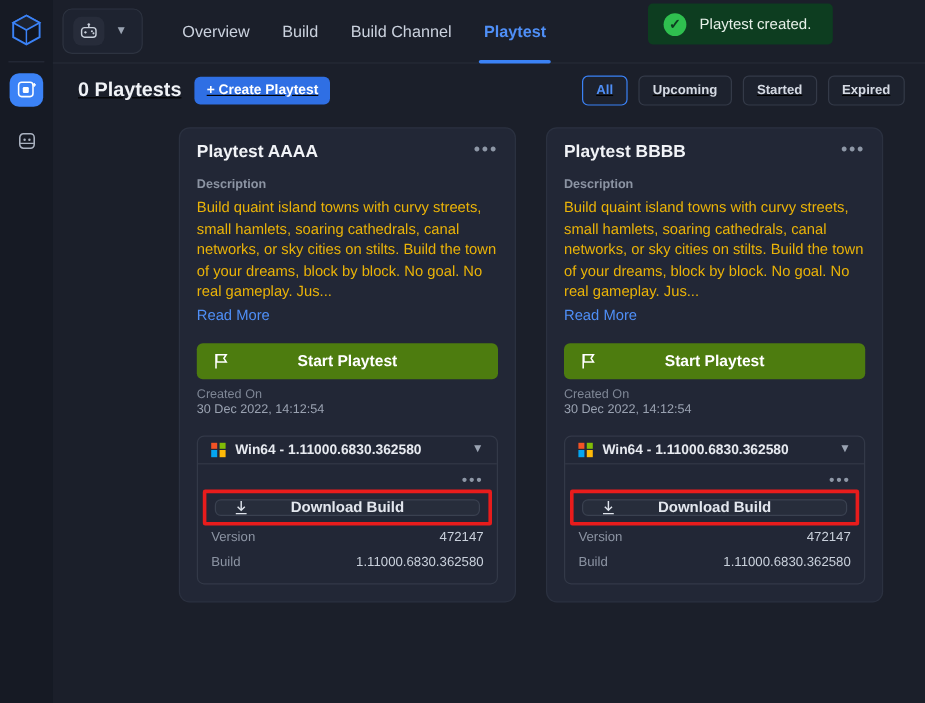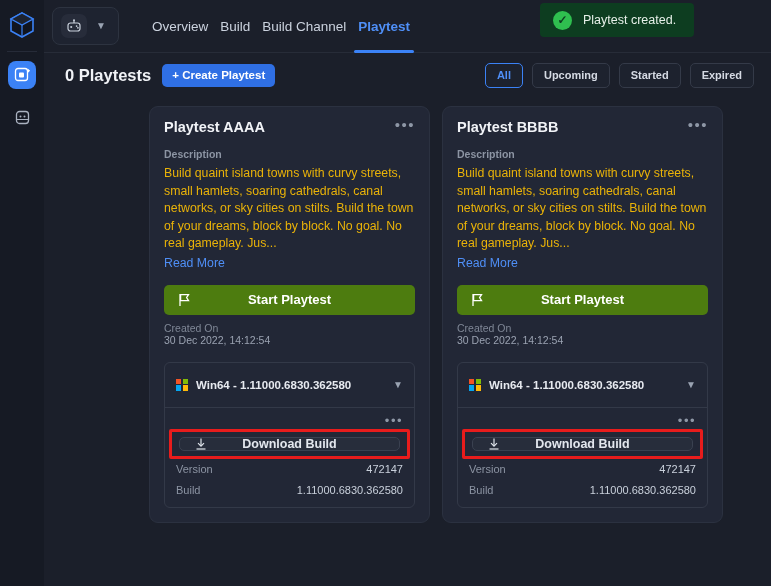--- a/index.html
+++ b/index.html
@@ -41,21 +41,21 @@
     border: 1px solid #2d3340; border-radius: 8px;
     background: #1e2330;
   }
   .game-ico {
     width: 26px; height: 24px; border-radius: 7px;
     background: #272c3a; display: flex; align-items: center; justify-content: center;
   }
   .game-name { color: #e8eaef; font-size: 14.5px; font-weight: bold; letter-spacing:.2px; }
   .chev { color: #9aa3b2; font-size: 10px; line-height: 1; }
 
-  .tabs { display: flex; align-items: center; gap: 12px; margin-left: 33px; height: 53px; }
+  .tabs { display: flex; align-items: center; gap: 27px; margin-left: 33px; height: 53px; }
   .tab {
     color: #cbd2de; font-size: 13.5px; height: 53px;
     display: flex; align-items: center; position: relative;
   }
   .tab.active { color: #4f8ff7; font-weight: bold; }
   .tab.active::after {
     content: ""; position: absolute; left: -4px; right: -4px; bottom: 0;
     height: 3px; background: #3b82f6; border-radius: 2px;
   }
 
@@ -70,37 +70,38 @@
     width: 19px; height: 19px; border-radius: 50%;
     background: #2fbf4f; display:flex; align-items:center; justify-content:center;
     color:#0d3d20; font-size: 12px; font-weight: bold;
   }
   .toast-txt { color: #e7f0e9; font-size: 12.5px; }
 
   
   .toolbar {
     height: 45px; display: flex; align-items: center;
     padding: 0 17px 0 21px;
+    text-decoration: underline;
   }
   .count { color: #f0f2f6; font-size: 16.5px; font-weight: bold; }
   .create-btn {
     margin-left: 11px; background: #2f6fe4; color: #fff;
     font-size: 11.5px; font-weight: bold; border-radius: 5px;
     padding: 6px 10px; border: none; line-height: 1;
   }
   .filters { margin-left: auto; display: flex; gap: 9px; }
   .filter {
     font-size: 11px; font-weight: bold; color: #d5dae3;
     border: 1px solid #343a48; border-radius: 5px;
     padding: 5px 11px; background: #1d222e; line-height: 1.15;
   }
   .filter.active { color: #4f8ff7; border-color: #3b82f6; }
 
   
-  .cards { display: flex; gap: 12px; padding: 8px 0 0 105px; }
+  .cards { display: flex; gap: 25px; padding: 8px 0 0 105px; }
   .card {
     width: 281px; background: #222736;
     border: 1px solid #2b3140; border-radius: 9px;
     padding: 12px 14px 14px 14px;
   }
   .card-head { display: flex; align-items: flex-start; justify-content: space-between; }
   .card-title { color: #f1f3f7; font-size: 14.5px; font-weight: bold; }
   .dots { color: #8e97a6; font-size: 15px; letter-spacing: 1.5px; line-height: .8; }
   .desc-label { color: #8c94a3; font-size: 10.5px; font-weight: bold; margin-top: 13px; }
   .desc-body { color: #eab308; font-size: 12.3px; line-height: 17.5px; margin-top: 5px; }
@@ -115,21 +116,21 @@
   .start-btn .flag { position: absolute; left: 14px; display:flex; }
   .start-btn .lbl { width: 100%; text-align: center; }
 
   .meta-row { display: flex; justify-content: space-between; margin-top: 7px; flex-direction: column; }
   .meta-k { color: #7f8796; font-size: 10.5px; }
   .meta-v { color: #9aa2b1; font-size: 10.5px; }
 
   .build-box { margin-top: 16px; border: 1px solid #333948; border-radius: 6px; }
   .build-head {
     display: flex; align-items: center; gap: 8px;
-    padding: 16px 11px; border-bottom: 1px solid #333948;
+    padding: 5px 11px; border-bottom: 1px solid #333948;
   }
   .win-logo { width: 12px; height: 12px; display: grid; grid-template-columns: 1fr 1fr; grid-template-rows: 1fr 1fr; gap: 1.4px; }
   .win-logo i { display:block; }
   .build-name { color: #e7eaf0; font-size: 11.5px; font-weight: bold; flex: 1; }
   .build-body { padding: 8px 11px 11px 11px; position: relative; }
   .build-dots { text-align: right; color: #8e97a6; font-size: 13px; letter-spacing: 1.5px; line-height: .8; margin-bottom: 8px; }
 
   .dl-wrap { position: relative; padding: 3px; }
   .dl-highlight {
     position: absolute; left: -7px; right: -7px; top: -5px; bottom: -5px;

